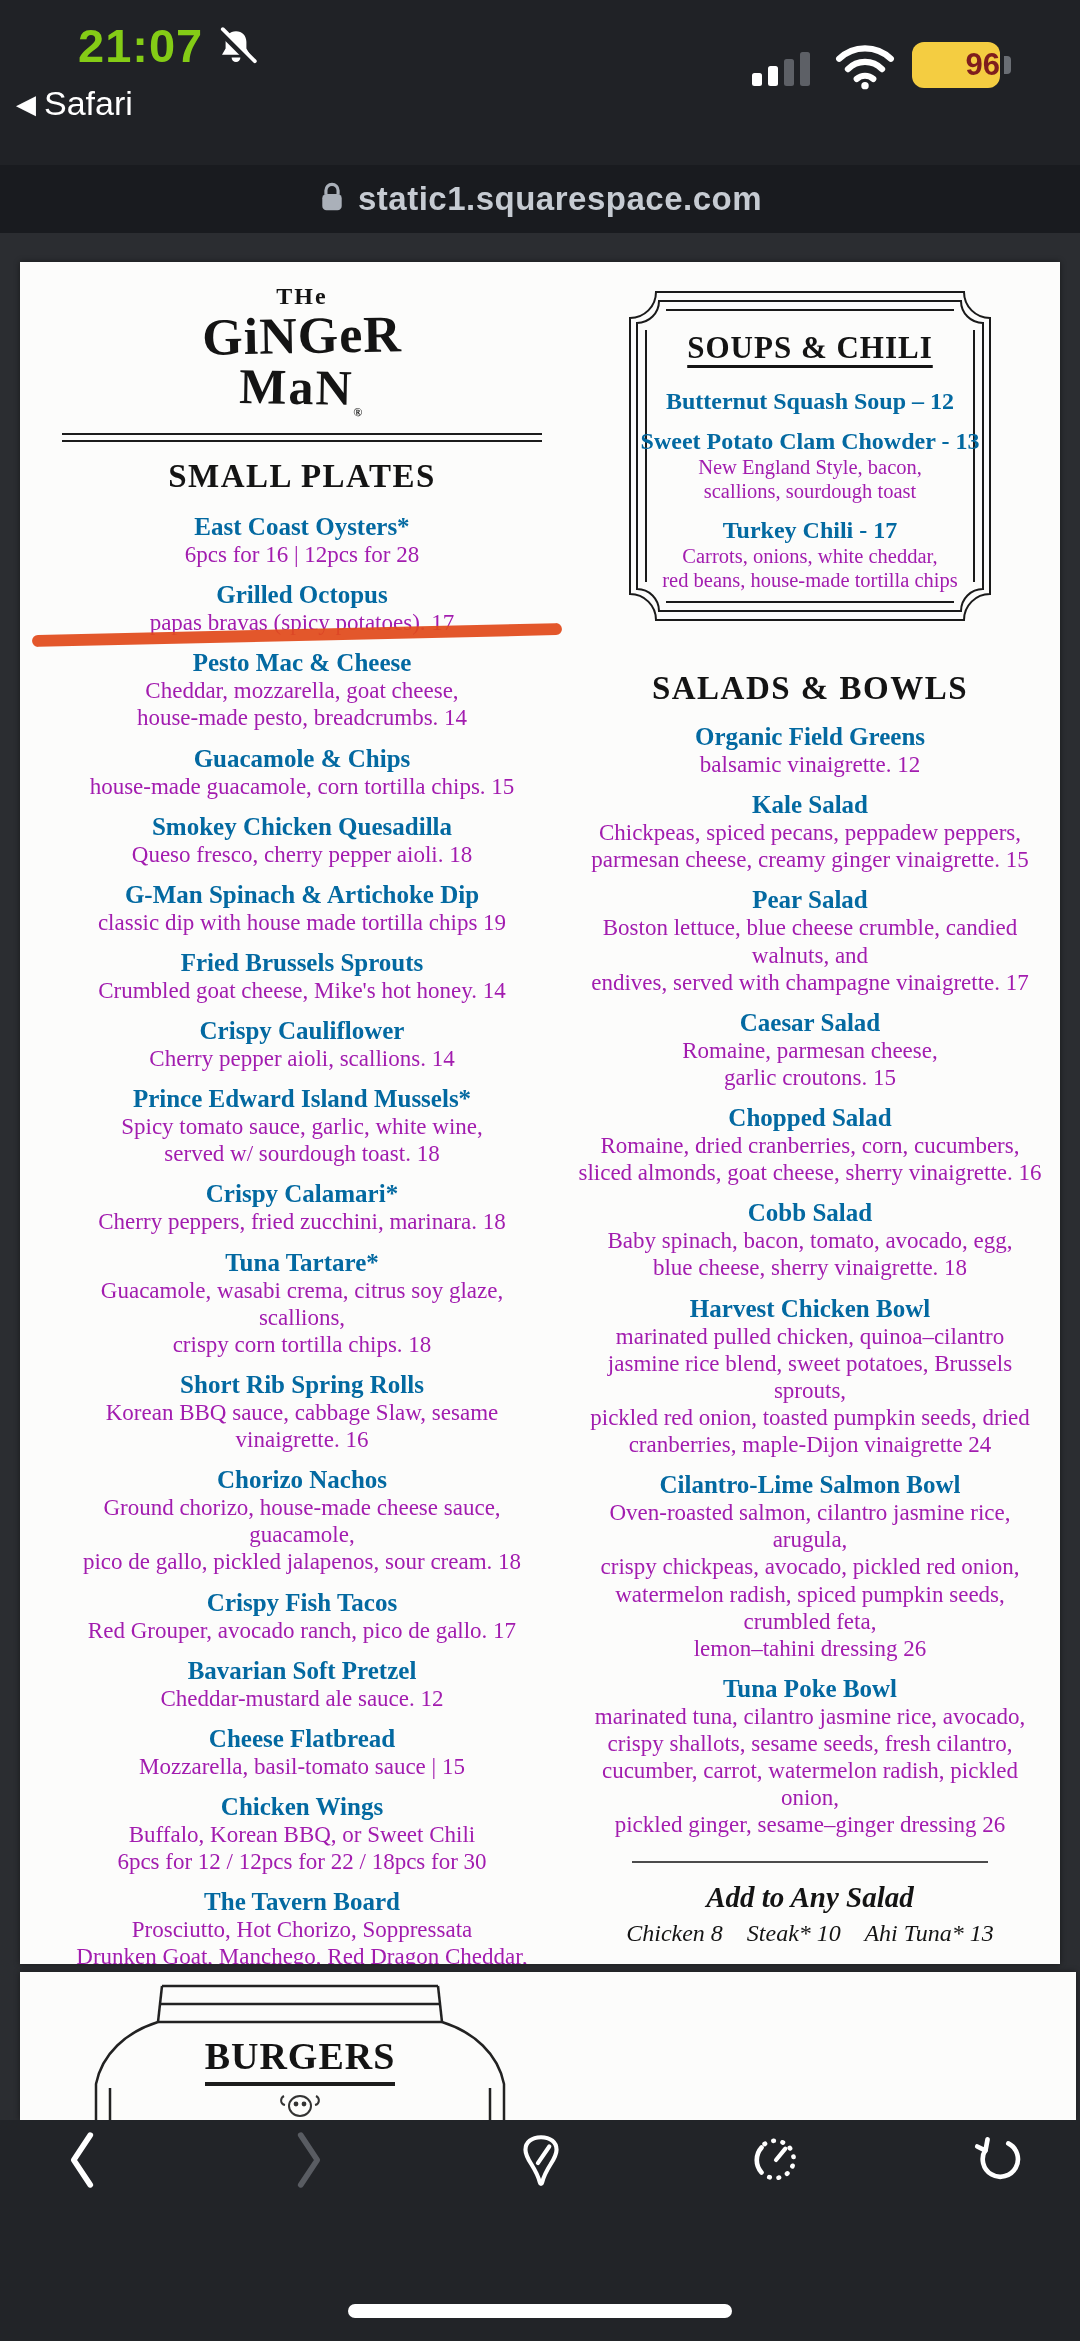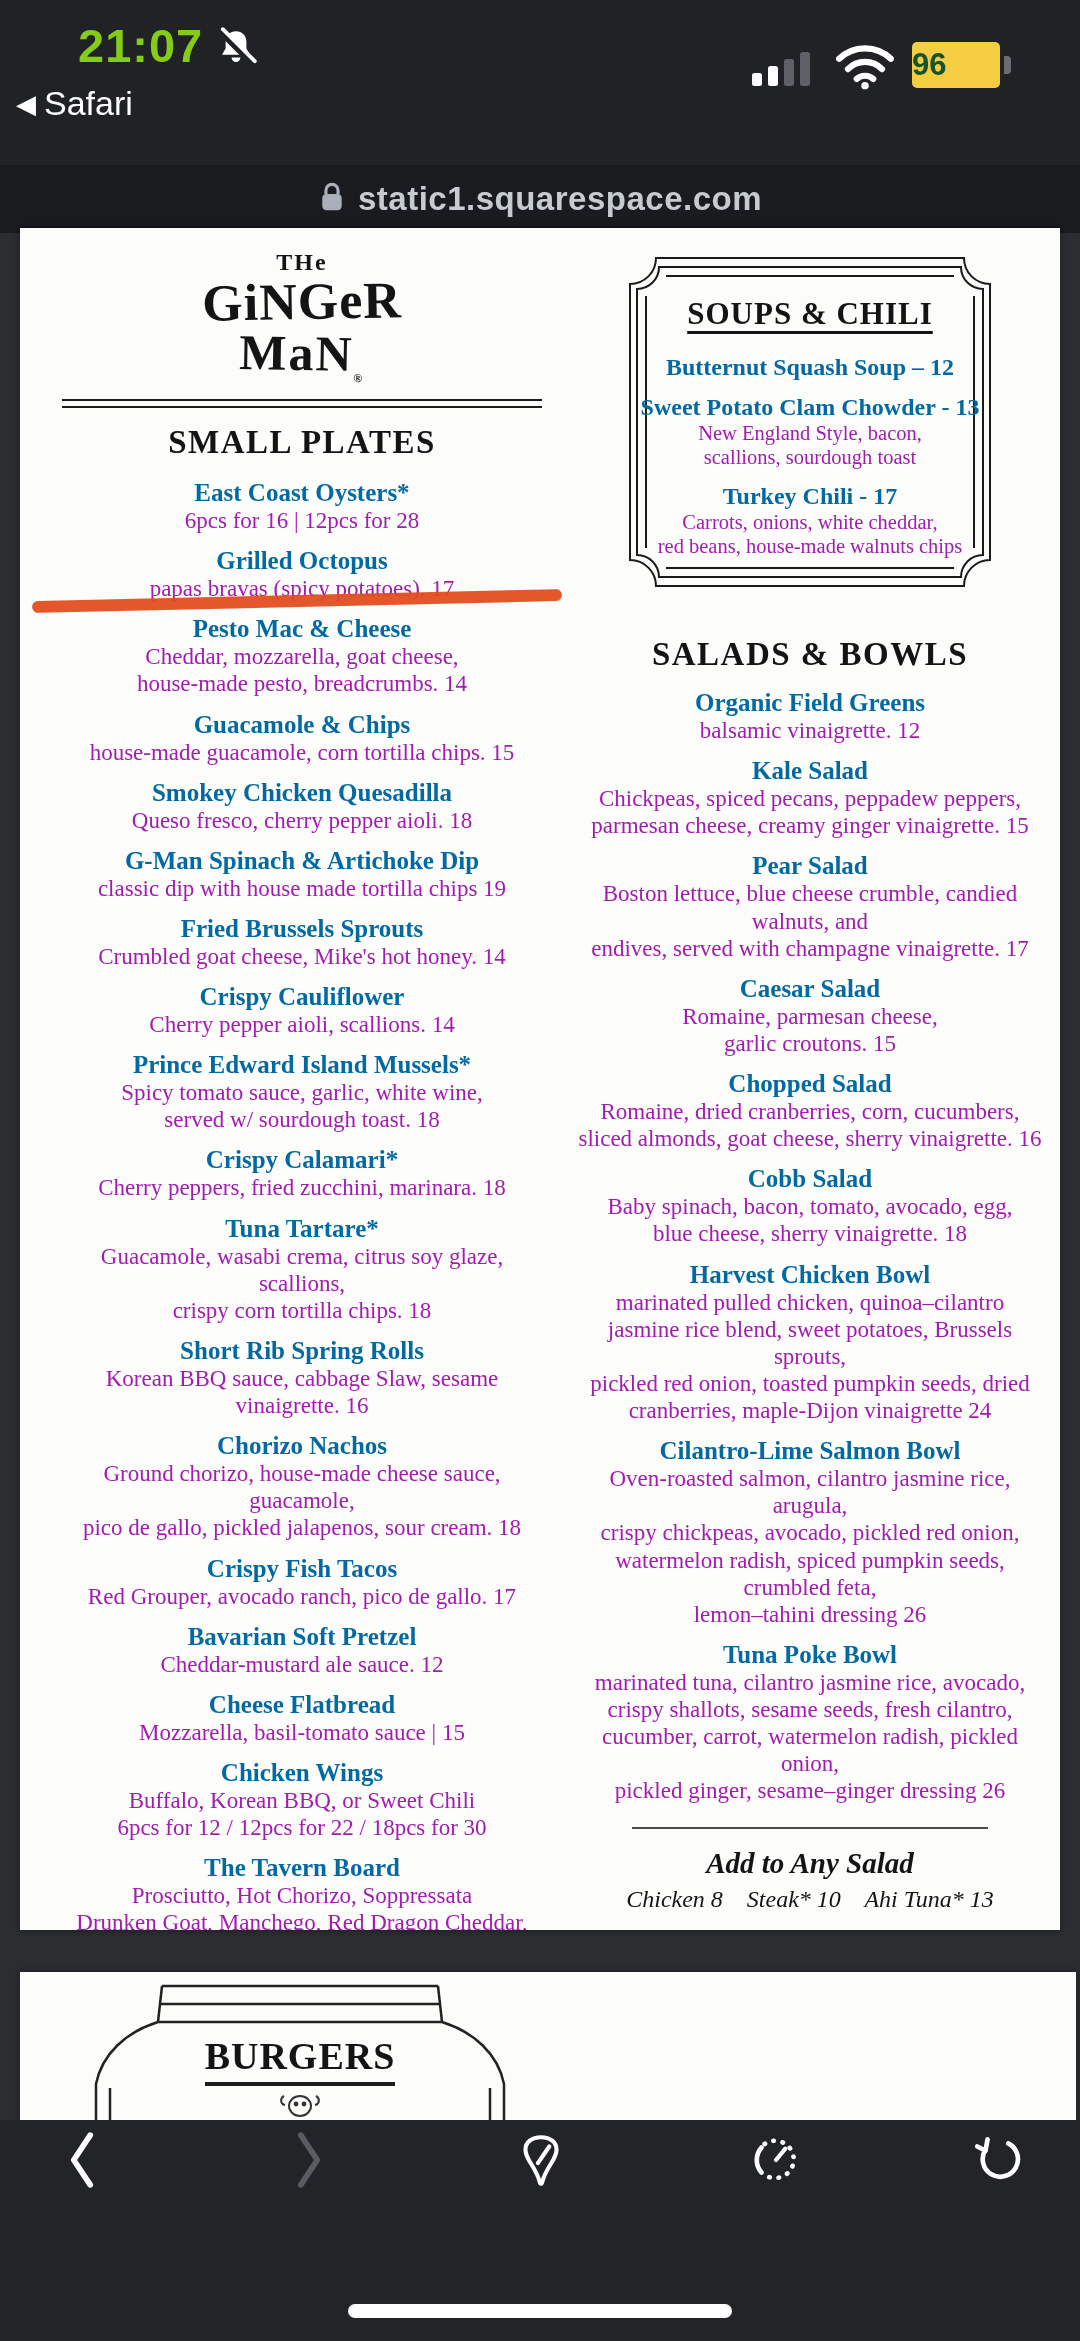--- a/index.html
+++ b/index.html
@@ -9,31 +9,31 @@
   .statusbar{position:absolute;left:0;top:0;width:1080px;height:165px;background:#202226;}
   .time{position:absolute;left:78px;top:18px;color:#84cc16;font-size:47px;font-weight:bold;letter-spacing:1px;}
   .bellslash{position:absolute;left:212px;top:26px;width:48px;height:48px;}
   .backapp{position:absolute;left:16px;top:84px;color:#fff;font-size:34px;display:flex;align-items:center;gap:8px;cursor:default;}
   .backapp .tri{font-size:26px;line-height:1;}
   .sigbars{position:absolute;left:752px;top:50px;display:flex;align-items:flex-end;gap:6px;height:36px;}
   .sigbars i{display:block;width:10px;border-radius:2.5px;}
   .sb1{height:13px;background:#fff}.sb2{height:20px;background:#fff}
   .sb3{height:27px;background:#5d6066}.sb4{height:34px;background:#5d6066}
   .wifi{position:absolute;left:834px;top:42px;}
-  .battery{position:absolute;left:912px;top:42px;width:88px;height:46px;background:#f4cd41;border-radius:5px;
-           display:flex;align-items:center;justify-content:flex-start;color:#14532d;font-size:31px;font-weight:bold;}
+  .battery{position:absolute;left:912px;top:42px;width:88px;height:46px;background:#f4cd41;border-radius:12px;
+           display:flex;align-items:center;justify-content:flex-end;color:#7f1d1d;font-size:31px;font-weight:bold;}
   .battnub{position:absolute;left:1004px;top:56px;width:7px;height:18px;background:#6a6e74;border-radius:0 4px 4px 0;}
   
   .urlbar{position:absolute;left:0;top:165px;width:1080px;height:68px;background:#191b1f;
           display:flex;align-items:center;justify-content:center;gap:12px;cursor:pointer;}
   .urlhost{color:#c6cbd2;font-size:33px;font-weight:600;letter-spacing:.5px;}
   
   .page{position:absolute;left:20px;width:1040px;background:#fcfcfb;box-shadow:0 0 6px rgba(0,0,0,.45);
         font-family:"Liberation Serif",serif;color:#141414;}
-  .page1{top:228px;height:1702px;overflow:hidden;}
+  .page1{top:262px;height:1702px;overflow:hidden;}
   .page2{top:1972px;height:148px;overflow:hidden;padding-left:16px;}
   .colL{position:absolute;left:36px;top:22px;width:492px;text-align:center;}
   .colR{position:absolute;left:556px;top:0;width:468px;text-align:center;}
   
   .logo{line-height:1;}
   .logo .l1{font-size:24px;font-weight:bold;letter-spacing:2px;}
   .logo .l2{font-size:52px;font-weight:bold;letter-spacing:1px;margin-top:2px;transform:rotate(-1deg);}
   .logo .l3{font-size:50px;font-weight:bold;letter-spacing:2px;transform:rotate(1deg);}
   .logo .reg{font-size:12px;vertical-align:sub;}
   .dbl{height:5px;border-top:2px solid #1c1c1c;border-bottom:2px solid #1c1c1c;margin:16px 6px 0 6px;}
@@ -313,21 +313,21 @@
                   <div>New England Style, bacon,</div>
                   <div>scallions, sourdough toast</div>
                 </div>
 
               </div>
 
               <div class="mi">
                 <h4>Turkey Chili - 17</h4>
                 <div class="d">
                   <div>Carrots, onions, white cheddar,</div>
-                  <div>red beans, house-made walnuts chips</div>
+                  <div>red beans, house-made tortilla chips</div>
                 </div>
 
               </div>
             </div>
         </div>
       </div>
 
       <div class="salTitle">SALADS &amp; BOWLS</div>
       <div>
 

